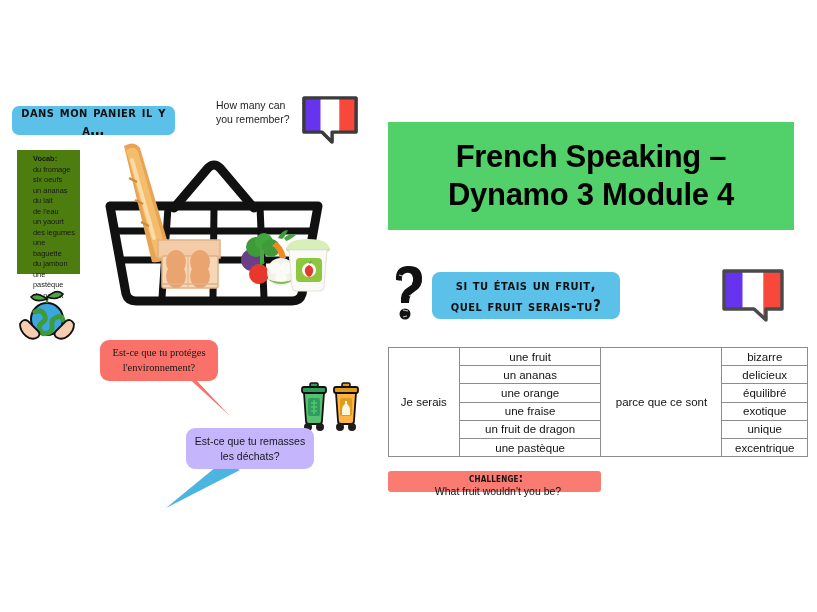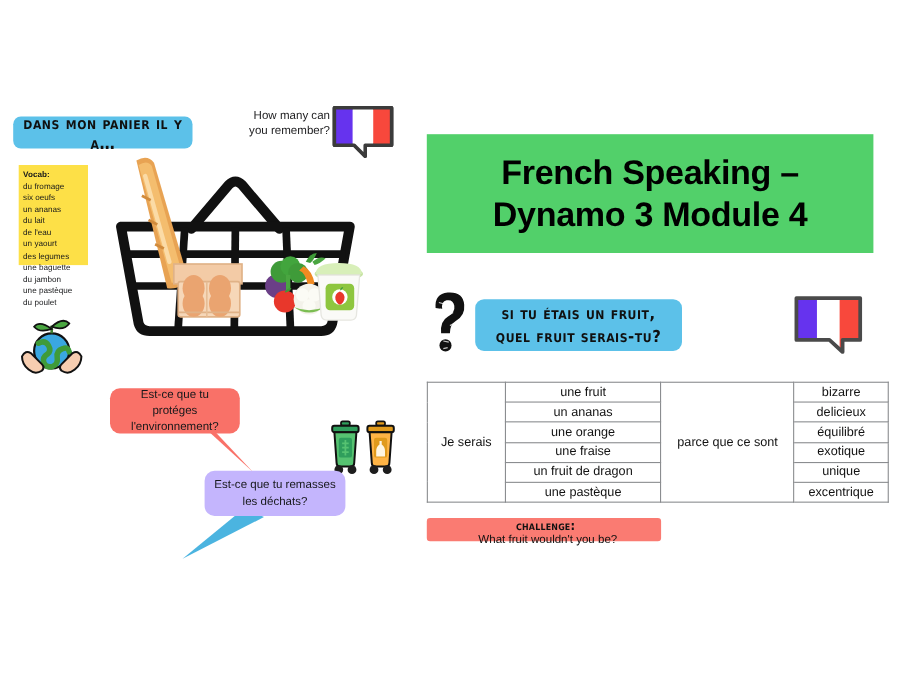--- a/index.html
+++ b/index.html
@@ -53,38 +53,38 @@
     font-size: 15px;
     line-height: 1.35;
     border-radius: 8px;
     padding: 0 6px;
     box-sizing: border-box;
   }
 
   
   #vocab-note {
     left: 17px; top: 150px;
-    width: 63px; height: 91px;
-    background: #fde047;
-    padding: 4px 5px 0 4px;
+    width: 63px; height: 124px;
+    background: #4d7c0f;
+    padding: 4px 5px 0 16px;
     box-sizing: border-box;
     font-size: 7.4px;
     line-height: 1.42;
     color: #17181a;
   }
   #vocab-note .vhead { font-weight: 700; }
   #vocab-note ul { list-style: none; margin: 0; padding: 0; }
 
   
   #how-many {
     left: 216px; top: 98px;
     width: 84px;
     font-size: 10.5px;
     line-height: 1.35;
-    text-align: right;
+    text-align: left;
     color: #1d1d1f;
   }
 
   
   .flagbubble { position: absolute; }
   .flagbubble svg { display: block; }
 
   #flag-1 { left: 302px; top: 96px; width: 56px; height: 48px; }
   #flag-2 { left: 722px; top: 269px; width: 62px; height: 53px; }
 
@@ -162,21 +162,21 @@
     display: flex;
     align-items: center;
     justify-content: center;
     text-align: center;
     font-size: 10.5px;
     line-height: 1.35;
     color: #16181a;
     box-sizing: border-box;
     padding: 0 8px;
   }
-  #bubble-red { left: 100px; top: 353px; width: 136px; height: 78px; }
+  #bubble-red { left: 100px; top: 340px; width: 136px; height: 78px; font-family: Liberation Serif, serif; }
   #bubble-red .btext {
     left: 0; top: 0; width: 118px; height: 41px;
     background: #f97168; border-radius: 9px;
   }
   #bubble-blue { left: 166px; top: 428px; width: 150px; height: 82px; }
   #bubble-blue .btext {
     left: 20px; top: 0; width: 128px; height: 41px;
     background: #c4b5fd; border-radius: 9px;
   }
 

